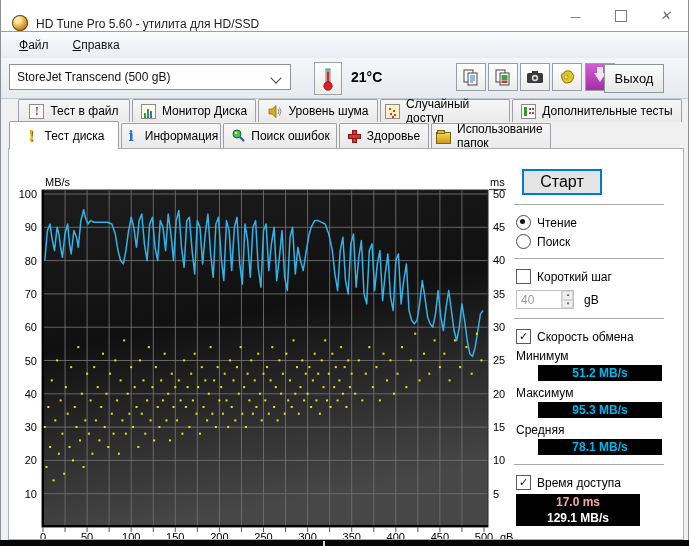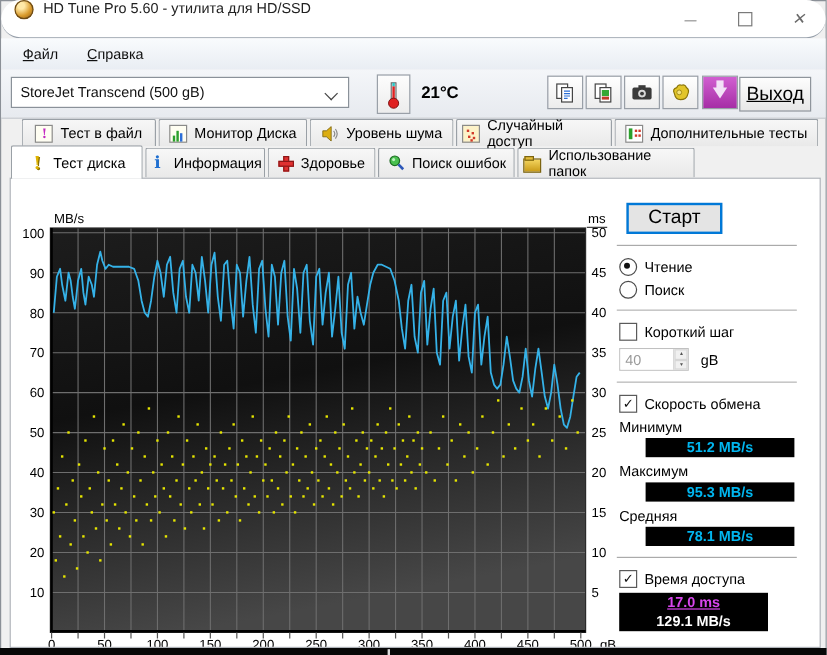--- a/index.html
+++ b/index.html
@@ -1,20 +1,20 @@
 <!DOCTYPE html>
 <html><head>
 <meta charset="utf-8">
 <style>
   html,body{margin:0;padding:0;background:#c8c8c8;font-family:"Liberation Sans",sans-serif;}
   .win{position:relative;width:689px;height:546px;background:#f0f0f0;overflow:hidden;
        box-shadow:inset 0 0 0 1px #8b9097;}
   
   .titlebar{position:absolute;left:1px;top:0;width:687px;height:31px;background:#ffffff;
-            border-bottom:1px solid #97a0ab;display:flex;align-items:flex-start;border-radius:16px;}
+            border-bottom:1px solid #97a0ab;display:flex;align-items:flex-end;}
   .app-icon{width:16px;height:16px;margin:0 8px 0 11px;border-radius:50%;
             background:radial-gradient(circle at 35% 30%,#ffe9a8 0 18%,#d99a2b 55%,#7a4d12 100%);
             box-shadow:inset 0 0 0 1px #6b4a18;}
   .title-text{font-size:12px;color:#222;}
   .win-controls{margin-left:auto;display:flex;height:100%;}
   .wbtn{width:45px;height:100%;display:flex;align-items:center;justify-content:center;
         color:#5a5a5a;font-size:13px;}
   .glyph-min::before{content:"—";font-size:10px;}
   .glyph-max::before{content:"";display:block;width:10px;height:10px;border:1px solid #7a7a7a;}
   .glyph-close::before{content:"✕";color:#6a6a6a;}
@@ -33,22 +33,22 @@
         border-bottom:1px solid #444;transform:rotate(45deg);}
   .thermo-btn{position:absolute;left:313px;top:4px;width:26px;height:31px;background:linear-gradient(#fdfdfd,#ececec);
               border:1px solid #9aa0a8;display:flex;align-items:center;justify-content:center;}
   .temp{position:absolute;left:350px;top:11px;font-size:14px;font-weight:bold;color:#000;}
   .tbtn{position:absolute;top:5px;width:30px;height:28px;background:linear-gradient(#ffffff,#ececec);
         border:1px solid #999fa7;display:flex;align-items:center;justify-content:center;box-sizing:border-box;}
   .tbtn.purple{background:linear-gradient(#d15fd1,#a62ea6);}
   .dl-arrow{width:0;height:0;border-left:6px solid transparent;border-right:6px solid transparent;
             border-top:9px solid #f2e2f7;position:relative;}
   .dl-arrow::before{content:"";position:absolute;left:-3px;top:-15px;width:6px;height:7px;background:#f2e2f7;}
-  .exit-btn{position:absolute;right:12px;top:6px;width:58px;height:27px;background:linear-gradient(#fdfdfd,#e7e7e7);
-            border:1px solid #8f959c;font-size:16px;color:#000;display:flex;align-items:center;justify-content:center;text-decoration:underline;}
+  .exit-btn{position:absolute;right:24px;top:6px;width:58px;height:27px;background:linear-gradient(#fdfdfd,#e7e7e7);
+            border:1px solid #8f959c;font-size:13px;color:#000;display:flex;align-items:center;justify-content:center;}
   
   .tabs-row{position:absolute;left:1px;display:flex;}
   .row1{top:99px;padding-left:17px;}
   .row2{top:123px;padding-left:8px;}
   .tab{height:23px;border:1px solid #9aa0a6;border-bottom:none;border-radius:2px 2px 0 0;
        background:linear-gradient(#f7f7f7,#e9e9e9);display:flex;align-items:center;justify-content:center;
        gap:6px;font-size:12px;color:#000;margin-right:2px;box-sizing:border-box;padding:0 4px;}
   .row2 .tab{height:25px;}
   .tab.active{background:#ffffff;height:28px;margin-top:-2px;z-index:5;position:relative;}
   .ic{width:15px;height:15px;display:inline-flex;align-items:center;justify-content:center;flex:none;}
@@ -90,21 +90,21 @@
   .numwrap{display:flex;align-items:center;gap:10px;margin:6px 0 4px 2px;}
   .numbox{width:58px;height:19px;border:1px solid #c0c0c0;background:#fff;display:flex;box-sizing:border-box;}
   .numbox input{border:none;outline:none;width:38px;font-size:12px;color:#9a9a9a;padding-left:4px;font-family:"Liberation Sans",sans-serif;}
   .spin{display:flex;flex-direction:column;width:15px;border-left:1px solid #d0d0d0;}
   .spin b{flex:1;background:#f0f0f0;border:1px solid #d6d6d6;font-size:6px;color:#555;display:flex;align-items:center;justify-content:center;}
   .spin b:first-child::before{content:"▲";transform:scale(.7);}
   .spin b:last-child::before{content:"▼";transform:scale(.7);}
   .vlabel{margin:5px 0 2px 2px;}
   .vbox{width:124px;height:16px;background:#000;color:#fff;font-size:12px;font-weight:bold;
         display:flex;align-items:center;justify-content:center;margin-left:2px;}
-  .cyan{color:#00b6ef;margin-left:24px;} .yellow{color:#d946ef;text-decoration:underline;} .white{color:#ffffff;}
+  .cyan{color:#00b6ef;margin-left:24px;} .yellow{color:#fca5a5;} .white{color:#ffffff;}
   .taskbar{position:absolute;left:0;top:540px;width:689px;height:6px;background:#070707;z-index:40;}
   .taskbar i{position:absolute;left:323px;top:1px;width:2px;height:5px;background:#dcdcdc;}
   svg text{font-family:"Liberation Sans",sans-serif;}
 </style>
 </head>
 <body>
 
 <div class="win">
 
   <div class="titlebar">
@@ -223,35 +223,35 @@
           <b class="bang">!</b>
         </span>
       <span>Тест диска</span>
     </div>
     <div class="tab" style="width:100px">
       <span class="ic">
           <b class="info-i">i</b>
         </span>
       <span>Информация</span>
     </div>
-    <div class="tab" style="width:90px">
-      <span class="ic plus"></span>
-      <span>Здоровье</span>
-    </div>
     <div class="tab" style="width:114px">
       <span class="ic">
         <svg width="14" height="14" viewBox="0 0 14 14">
             <circle cx="6" cy="5" r="4" fill="#49c04f" stroke="#1d6a22"></circle>
             <circle cx="5" cy="4" r="1.3" fill="#bdf0c0"></circle>
             <line x1="9" y1="8" x2="13" y2="12" stroke="#2d57b8" stroke-width="2.2"></line>
           </svg>
       </span>
       <span>Поиск ошибок</span>
     </div>
-    <div class="tab" style="width:148px">
+    <div class="tab" style="width:90px">
+      <span class="ic plus"></span>
+      <span>Здоровье</span>
+    </div>
+    <div class="tab" style="width:120px">
       <span class="ic">
           <i class="folder"></i>
         </span>
       <span>Использование папок</span>
     </div>
   </div>
 
   <div class="content">
 
     <svg id="chart-svg" width="676" height="400">

